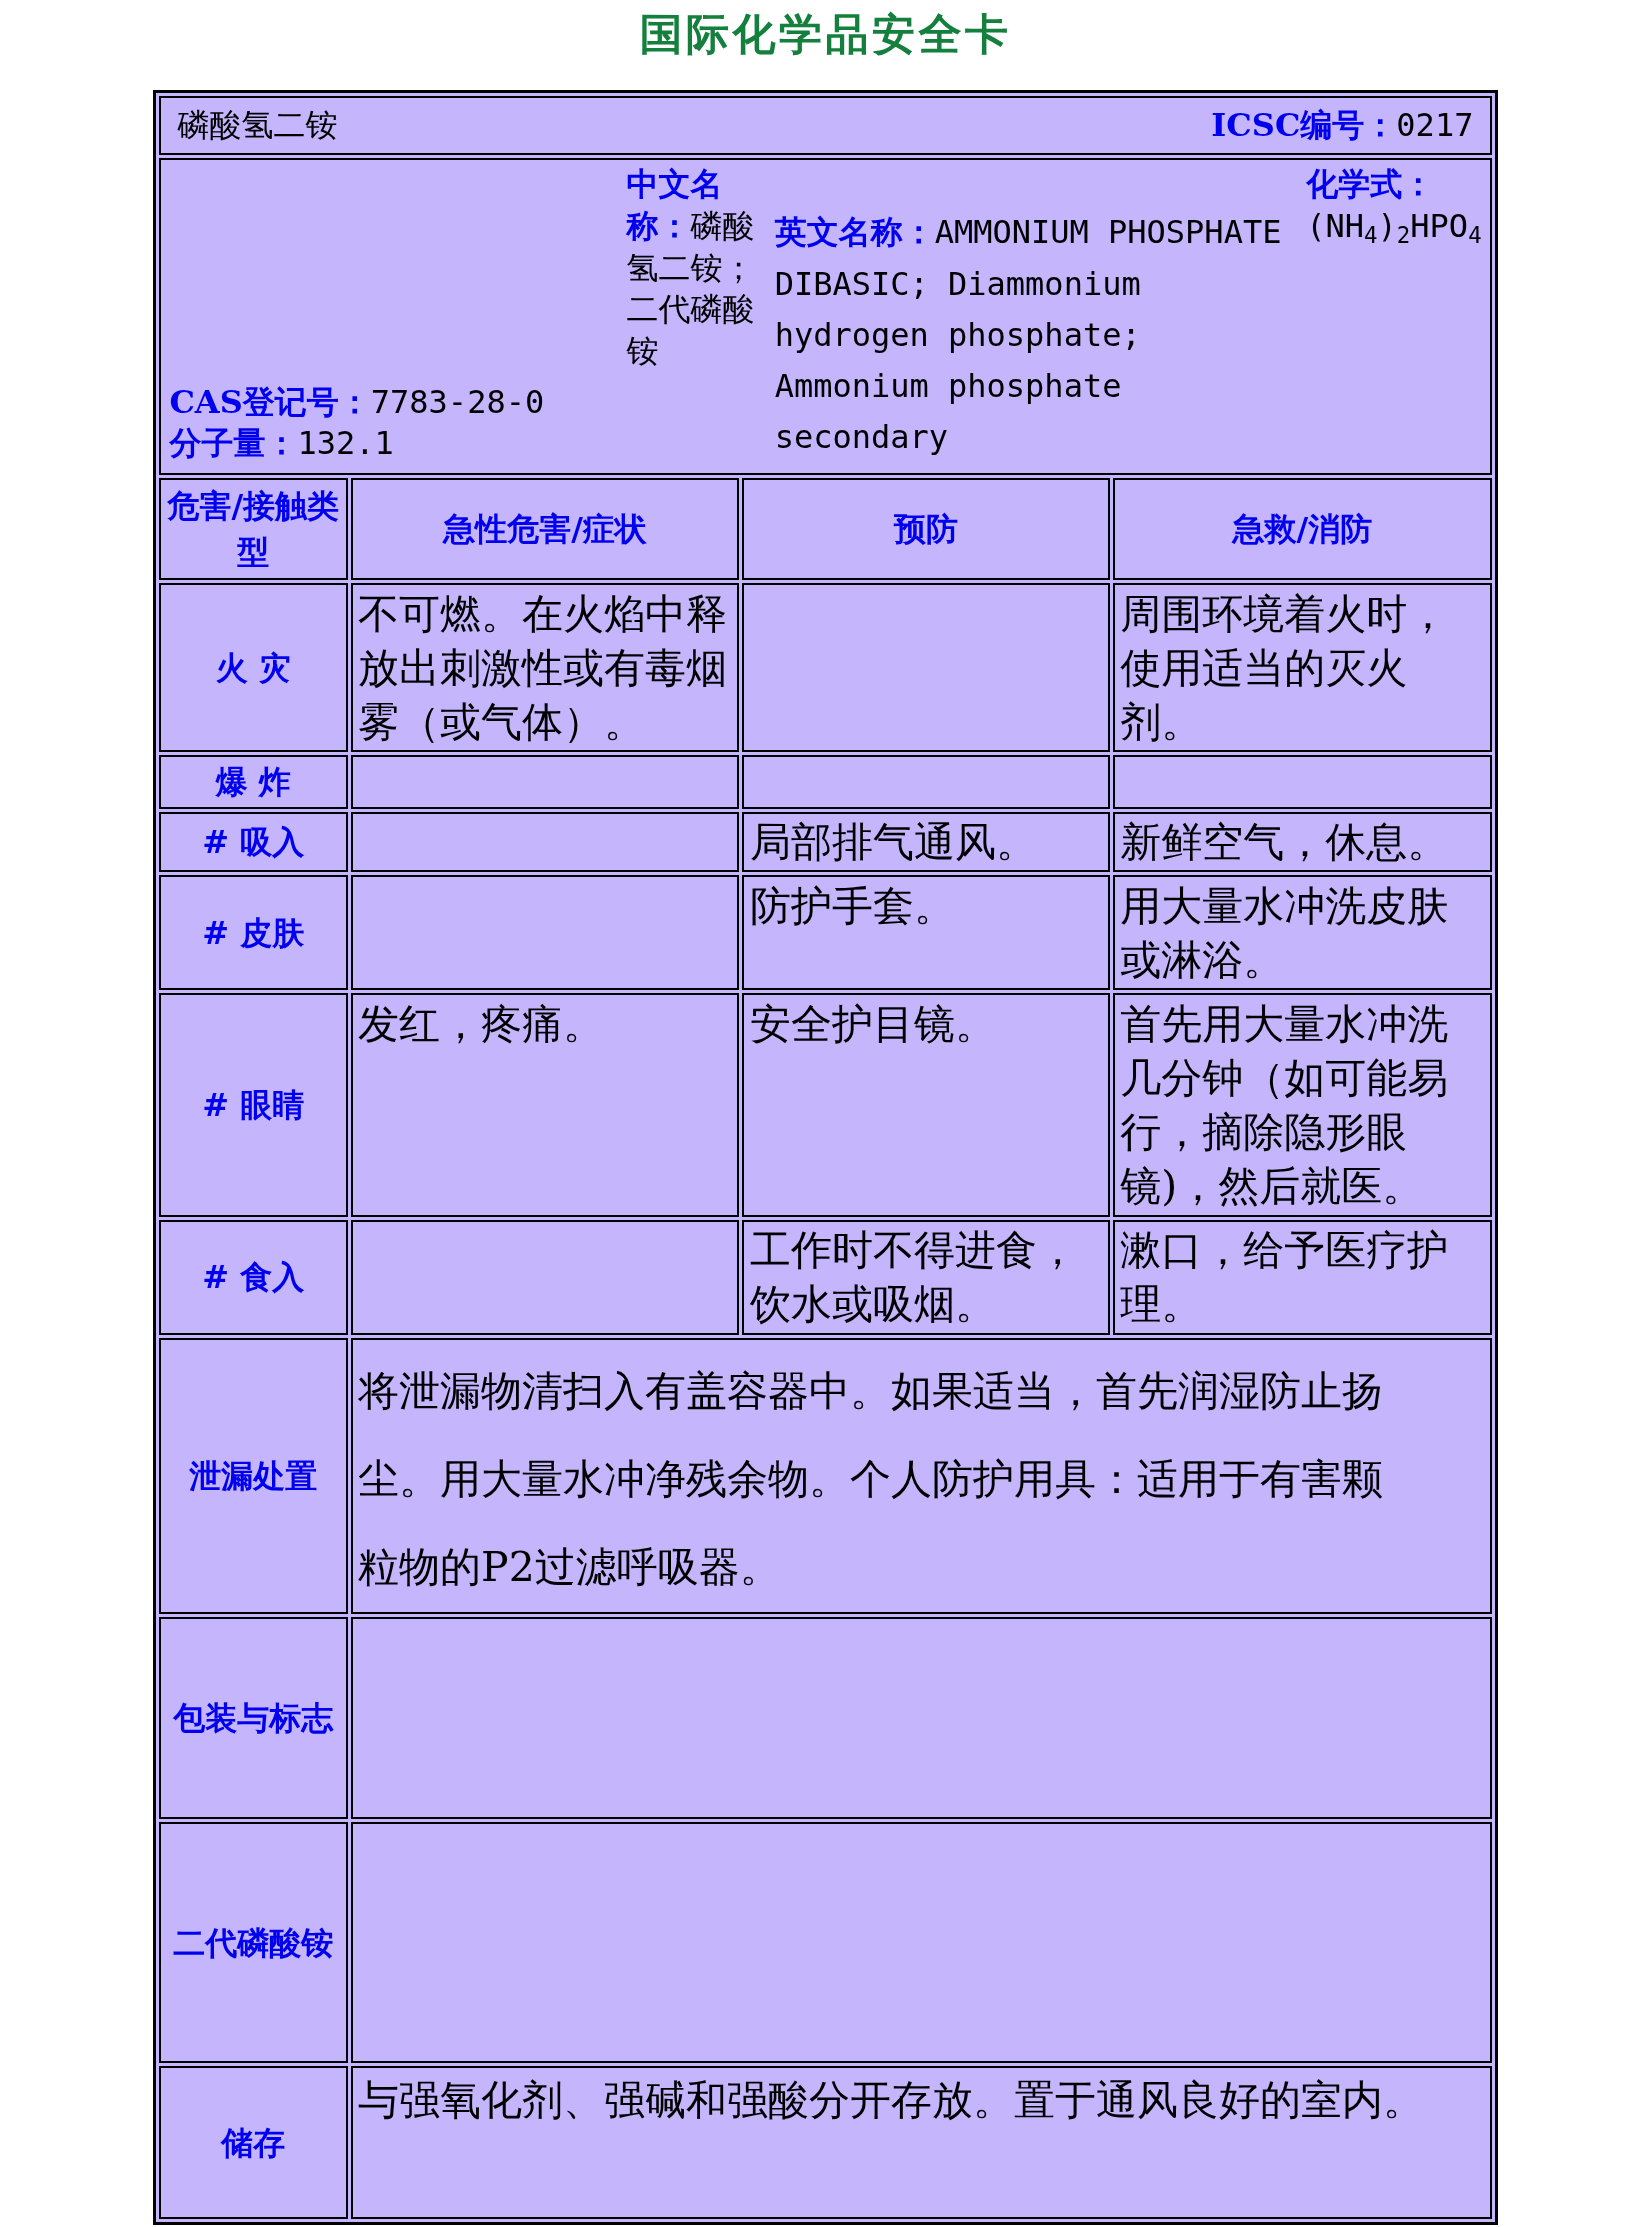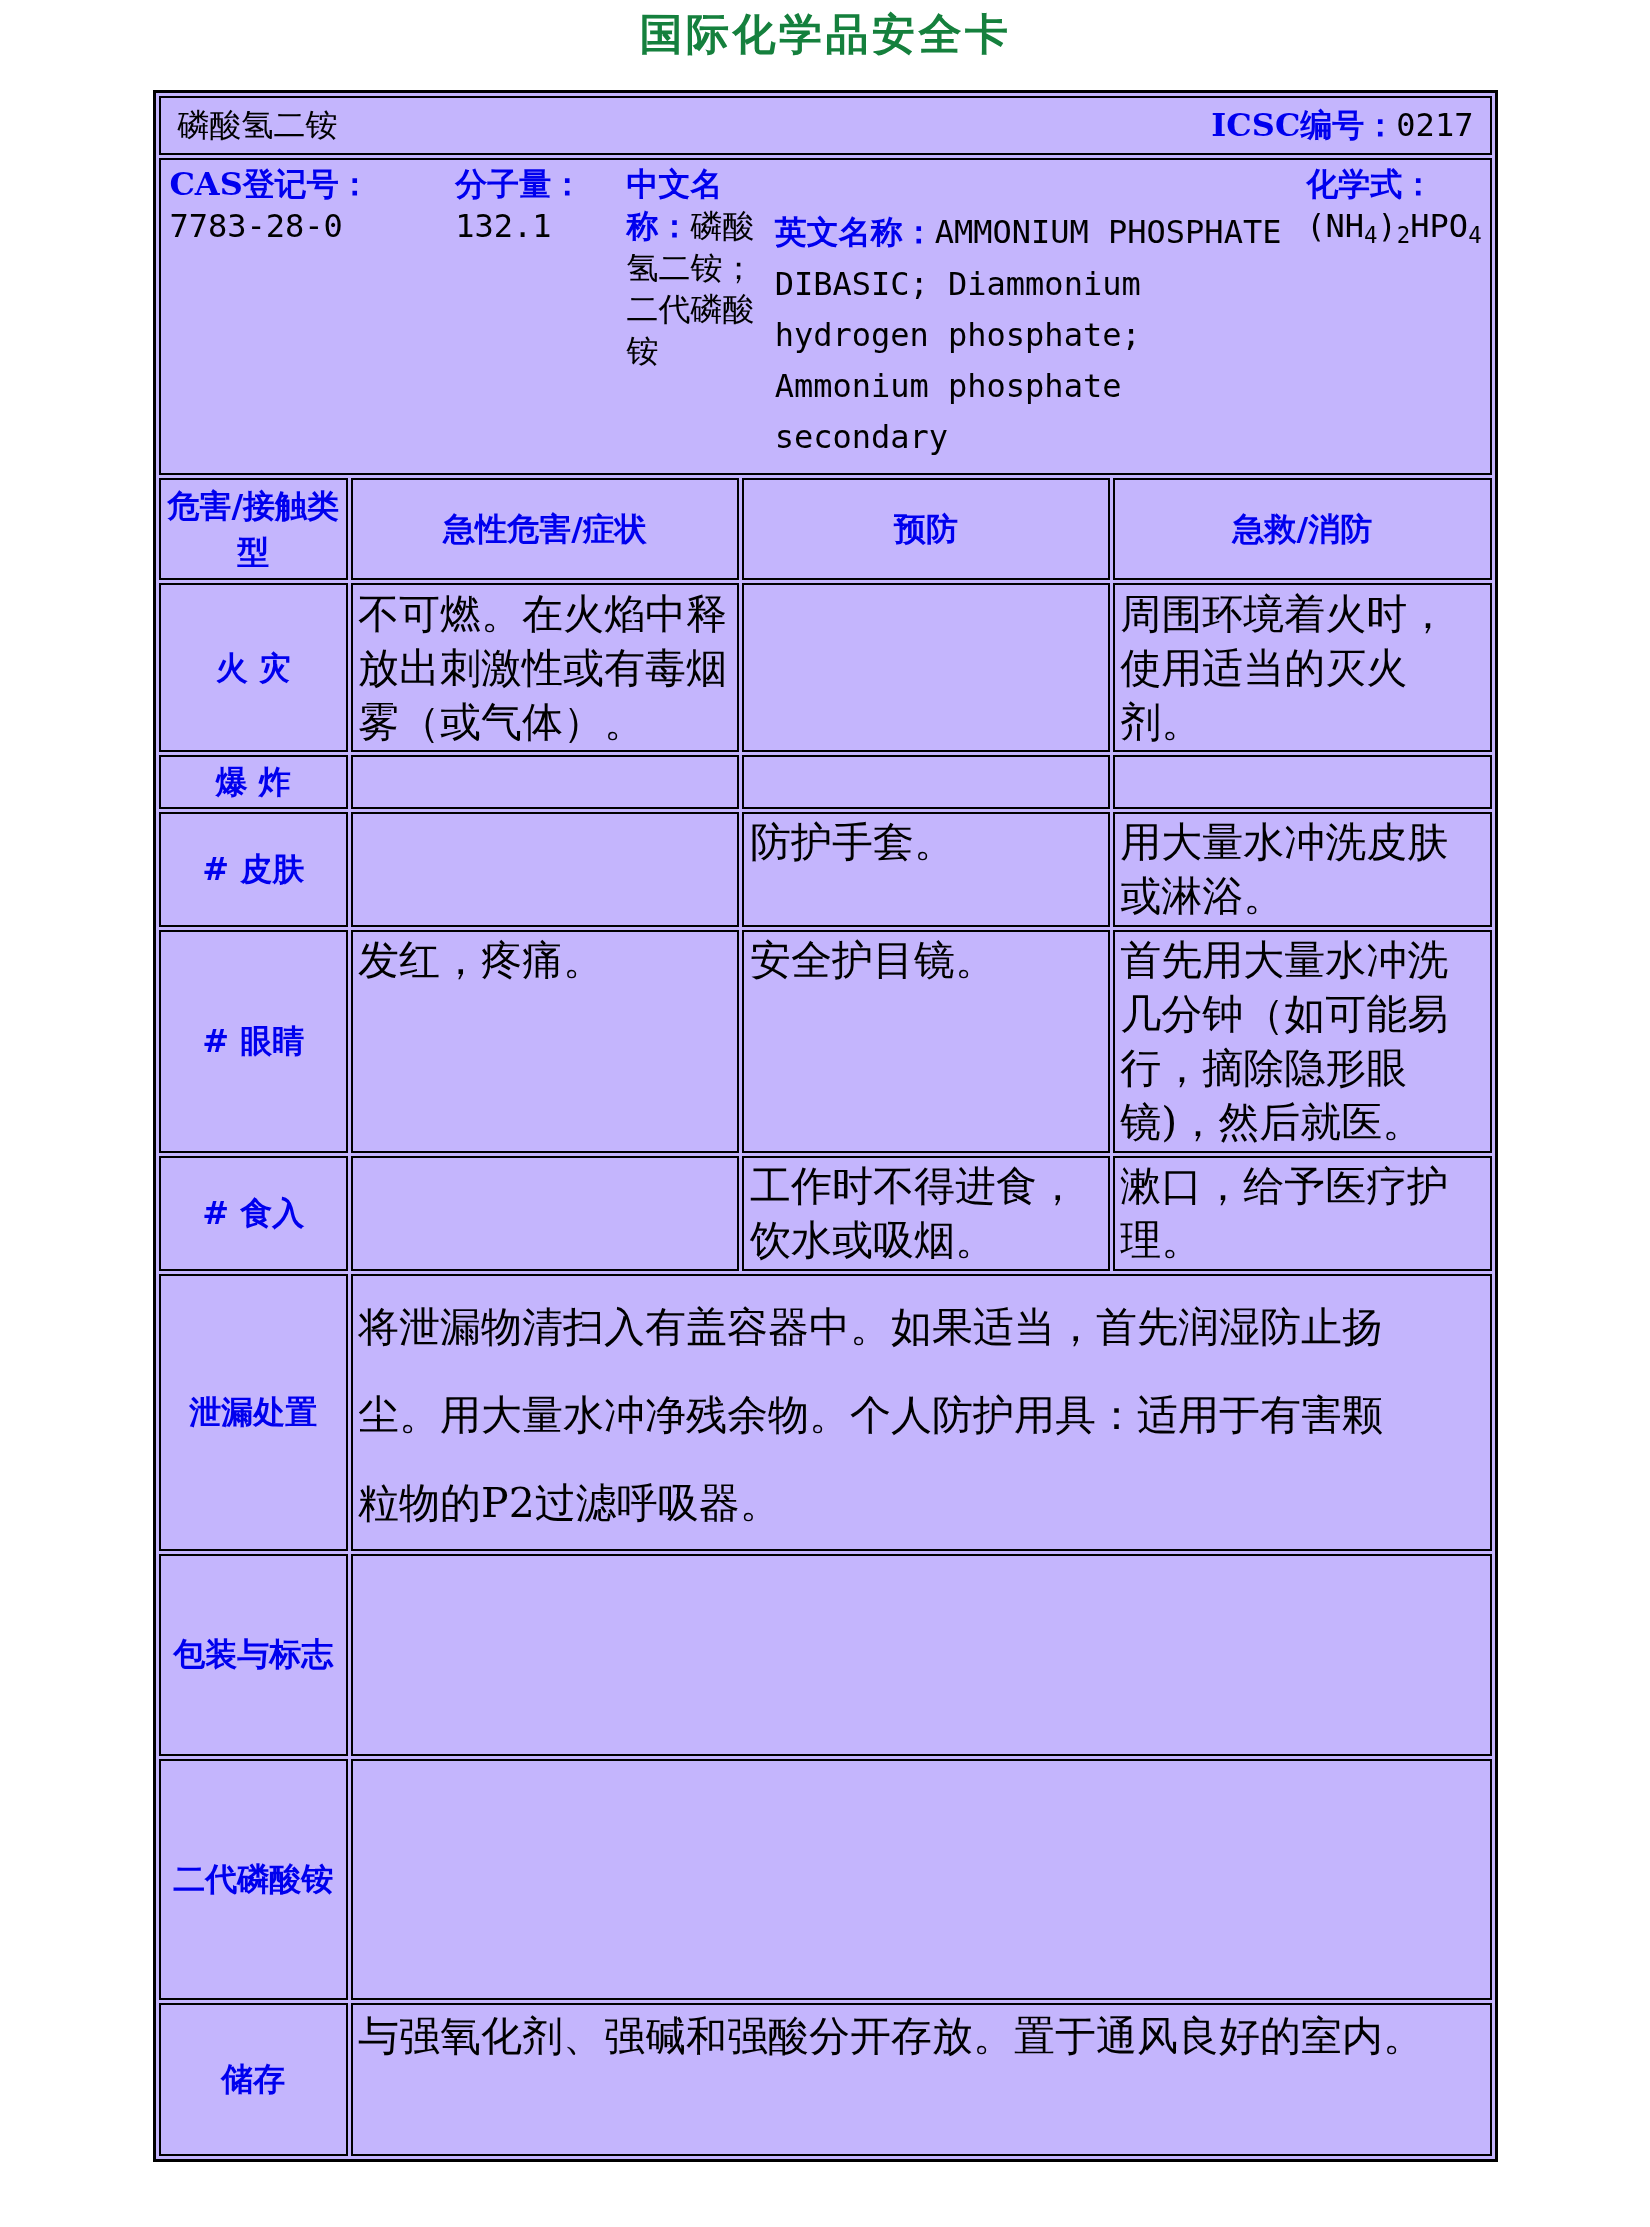--- a/index.html
+++ b/index.html
@@ -108,21 +108,21 @@
     display: flex;
     height: 100%;
     padding: 2.8px 2.8px;
     box-sizing: border-box;
     font-size: 32px;
   }
   .id-left {
     width: 457px;
     flex: none;
     display: flex;
-    flex-direction: row;
+    flex-direction: column;
     justify-content: flex-end;
     padding-bottom: 4.2px;
   }
   .id-right {
     flex: 1;
     display: flex;
     flex-direction: row;
     padding-bottom: 4.2px;
   }
   .id-line { line-height: 1.3; }
@@ -221,20 +221,26 @@
     </tr>
 
     <tr class="r-exp">
       <td class="lbl">爆 炸</td>
       <td class="ct"></td>
       <td class="ct"></td>
       <td class="ct"></td>
     </tr>
 
 
+    <tr class="r-inh">
+      <td class="lbl"># 吸入</td>
+      <td class="ct"></td>
+      <td class="ct">局部排气通风。</td>
+      <td class="ct">新鲜空气，休息。</td>
+    </tr>
 
     <tr class="r-skin">
       <td class="lbl"># 皮肤</td>
       <td class="ct"></td>
       <td class="ct">防护手套。</td>
       <td class="ct">用大量水冲洗皮肤或淋浴。</td>
     </tr>
 
     <tr class="r-eye">
       <td class="lbl"># 眼睛</td>

